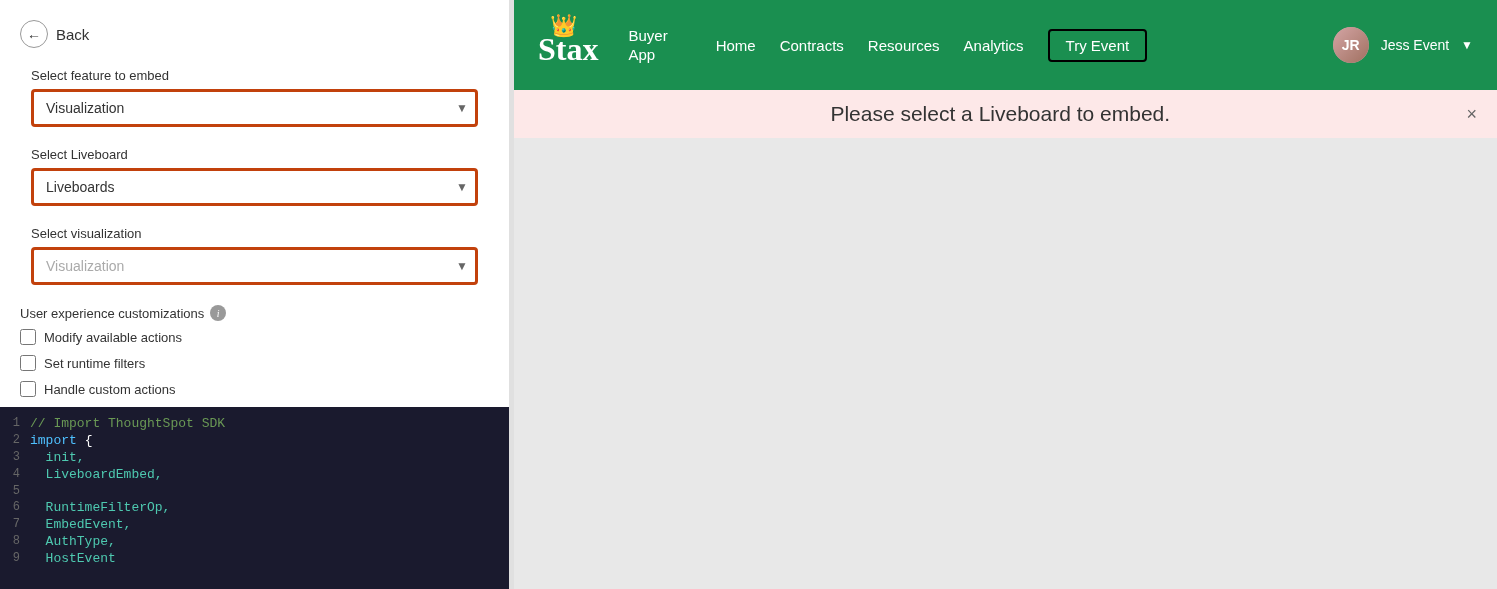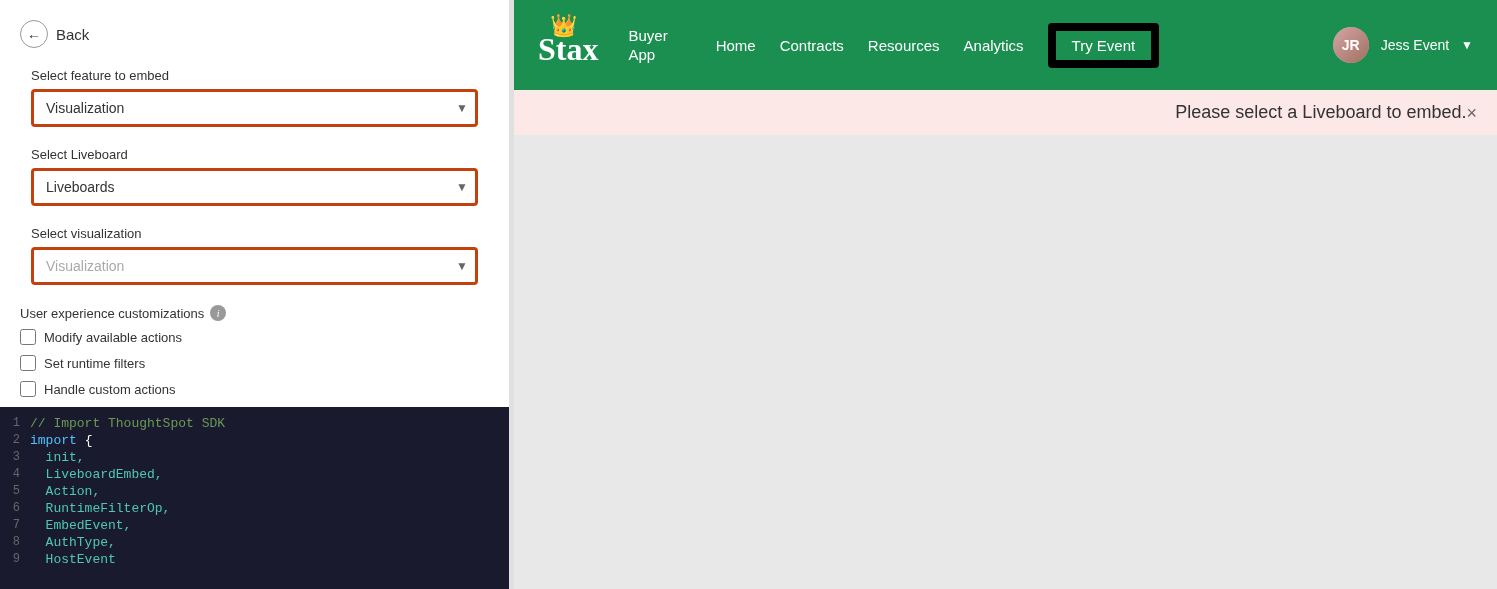--- a/index.html
+++ b/index.html
@@ -238,21 +238,21 @@
       color: #fff;
       font-size: 15px;
       text-decoration: none;
       cursor: pointer;
       background: none;
       border: none;
       padding: 0;
     }
 
     .try-event-btn {
-      border: 8px solid #000000;
+      border: 2px solid #000000;
       border-radius: 4px;
       padding: 6px 16px;
       color: #fff;
       font-size: 15px;
       background: transparent;
       cursor: pointer;
       font-weight: 500;
     }
 
     .user-menu {
@@ -301,24 +301,24 @@
     .alert-banner {
       background: #fde8e8;
       padding: 12px 20px;
       display: flex;
       align-items: center;
       justify-content: space-between;
       flex-shrink: 0;
     }
 
     .alert-text {
-      font-size: 18px;
-      color: #333;
-      flex: 1;
-      text-align: right;
+      font-size: 21px;
+      color: #333;
+      flex: 1;
+      text-align: center;
     }
 
     .alert-close {
       background: none;
       border: none;
       font-size: 18px;
       cursor: pointer;
       color: #666;
       padding: 0;
       line-height: 1;
@@ -406,21 +406,20 @@
     <div class="code-line">
       <span class="line-num">3</span>
       <span class="line-content c-teal">  init,</span>
     </div>
     <div class="code-line">
       <span class="line-num">4</span>
       <span class="line-content c-teal">  LiveboardEmbed,</span>
     </div>
     <div class="code-line">
       <span class="line-num">5</span>
-      <span class="line-content c-teal">  Action,</span>
     </div>
     <div class="code-line">
       <span class="line-num">6</span>
       <span class="line-content c-teal">  RuntimeFilterOp,</span>
     </div>
     <div class="code-line">
       <span class="line-num">7</span>
       <span class="line-content c-teal">  EmbedEvent,</span>
     </div>
     <div class="code-line">

